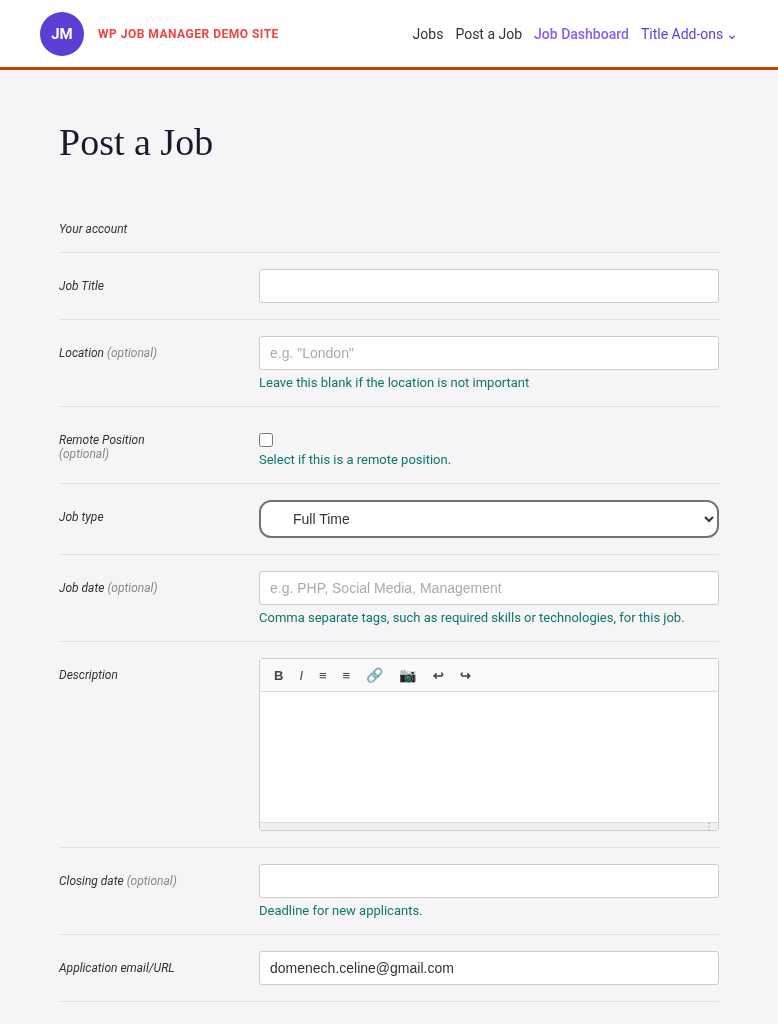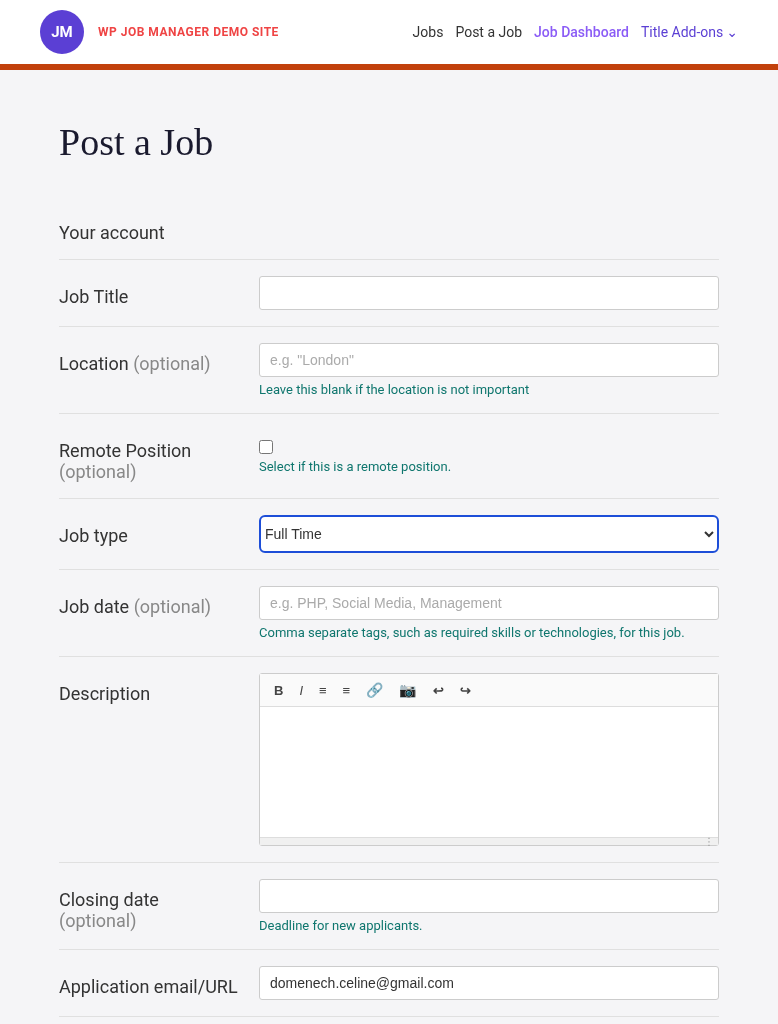--- a/index.html
+++ b/index.html
@@ -6,21 +6,21 @@
     body {
       font-family: -apple-system, BlinkMacSystemFont, 'Segoe UI', Roboto, sans-serif;
       background-color: #f5f5f7;
       color: #333;
       font-size: 15px;
     }
 
     
     .header {
       background: #fff;
-      border-bottom: 6px solid #c2410c;
+      border-bottom: 3px solid #c2410c;
       padding: 0 40px;
       height: 70px;
       display: flex;
       align-items: center;
       justify-content: space-between;
     }
     .header-left {
       display: flex;
       align-items: center;
       gap: 14px;
@@ -86,22 +86,23 @@
     .form-row {
       display: flex;
       margin-bottom: 4px;
       padding: 8px 0;
     }
     .form-label {
       width: 200px;
       flex-shrink: 0;
       padding-right: 20px;
       padding-top: 10px;
-      font-size: 18px;
-      color: #333;
+      font-size: 12px;
+      color: #333;
+      font-style: italic;
     }
     .form-label .optional {
       color: #888;
       font-weight: 400;
     }
     .form-field {
       flex: 1;
     }
 
     .account-text {
@@ -155,23 +156,23 @@
     }
     .checkbox-row input[type="checkbox"] {
       margin-top: 2px;
       width: 14px;
       height: 14px;
       flex-shrink: 0;
     }
 
     select {
       width: 100%;
-      border: 2px solid #1d4ed8;
-      border-radius: 6px;
-      padding: 8px 30px 8px 0;
+      border: 2px solid #737373;
+      border-radius: 12px;
+      padding: 8px 30px 8px 28px;
       font-size: 14px;
       background: #fff;
       color: #333;
       appearance: auto;
       outline: none;
       cursor: pointer;
     }
 
     
     .editor-wrapper {

